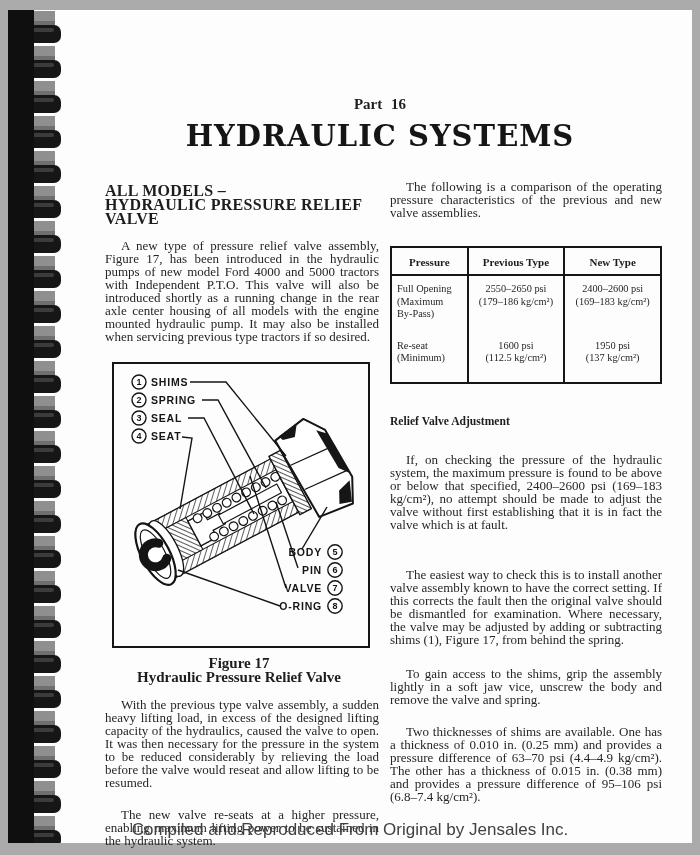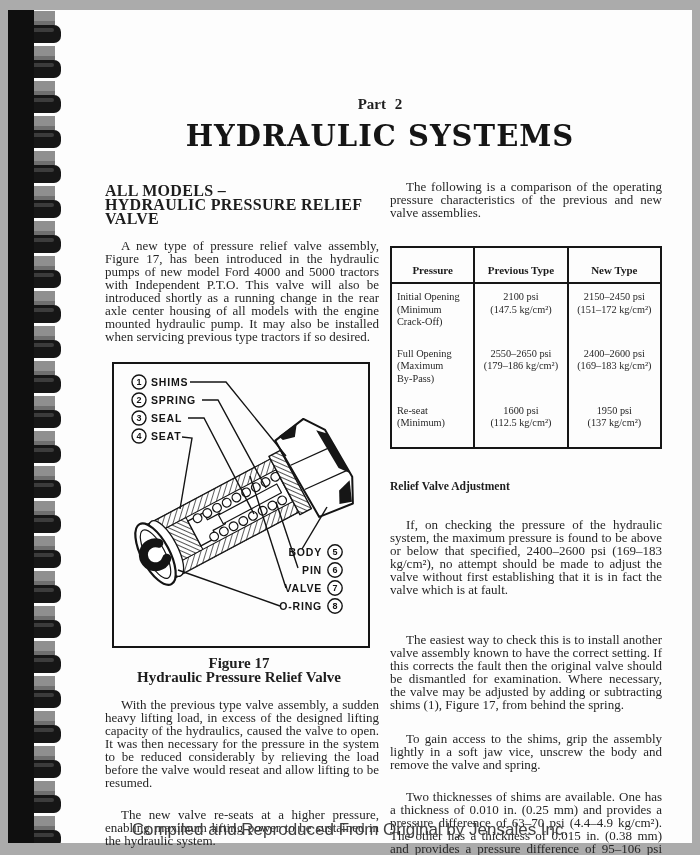--- a/index.html
+++ b/index.html
@@ -54,21 +54,21 @@
   
   .pressure-table{
     margin-top:27px;width:100%;border-collapse:collapse;
     border:2.5px solid #161616;
   }
   .pressure-table th,.pressure-table td{
     border-left:2.5px solid #161616;border-right:2.5px solid #161616;
   }
   .pressure-table th{
     border-bottom:2.5px solid #161616;
-    font-size:11px;font-weight:bold;padding:16px 2px 6px;color:#1c1c1c;
+    font-size:11px;font-weight:bold;padding:8px 2px 6px;color:#1c1c1c;
   }
   .pressure-table td{
     font-size:10.3px;line-height:12.6px;vertical-align:top;
     text-align:center;padding:7px 2px 12px;color:#262626;
   }
   .pressure-table tr:last-child td{padding-bottom:17px;margin-left:27px;}
   .pressure-table td.cat{text-align:left;padding-left:5px;}
   .page-num{
     margin-top:13px;text-align:right;
     font-family:"Liberation Sans",sans-serif;font-size:11px;
@@ -94,21 +94,21 @@
         <rect x="2" y="15" width="51" height="18" rx="7" fill="#161616"></rect>
         <rect x="8" y="18" width="38" height="4" rx="2" fill="#3c3c3c"></rect>
       </pattern>
     </defs>
     <rect width="100%" height="100%" fill="url(#comb)"></rect>
     <rect x="0" y="0" width="26" height="100%" fill="#0f0f0f"></rect>
   </svg>
 
 
   <div class="masthead">
-    <div class="part-label">Part 2</div>
+    <div class="part-label">Part 16</div>
     <h1 class="page-title">HYDRAULIC SYSTEMS</h1>
   </div>
 
   <div class="col-left">
     <div class="sec-heading">
       <div>ALL MODELS –</div>
       <div>HYDRAULIC PRESSURE RELIEF VALVE</div>
     </div>
     <p class="body-text mt13">A new type of pressure relief valve assembly, Figure 17, has been introduced in the hydraulic pumps of new model Ford 4000 and 5000 tractors with Independent P.T.O. This valve will also be introduced shortly as a running change in the rear axle center housing of all models with the engine mounted hydraulic pump. It may also be installed when servicing previous type tractors if so desired.</p>
 
@@ -235,35 +235,20 @@
       <thead>
         <tr>
           <th>Pressure</th>
           <th>Previous Type</th>
           <th>New Type</th>
         </tr>
       </thead>
       <tbody>
         <tr>
           <td class="cat">
-            <div>Initial Opening</div>
-            <div>(Minimum</div>
-            <div>Crack-Off)</div>
-          </td>
-          <td>
-            <div>2100 psi</div>
-            <div>(147.5 kg/cm²)</div>
-          </td>
-          <td>
-            <div>2150–2450 psi</div>
-            <div>(151–172 kg/cm²)</div>
-          </td>
-        </tr>
-        <tr>
-          <td class="cat">
             <div>Full Opening</div>
             <div>(Maximum</div>
             <div>By-Pass)</div>
           </td>
           <td>
             <div>2550–2650 psi</div>
             <div>(179–186 kg/cm²)</div>
           </td>
           <td>
             <div>2400–2600 psi</div>

